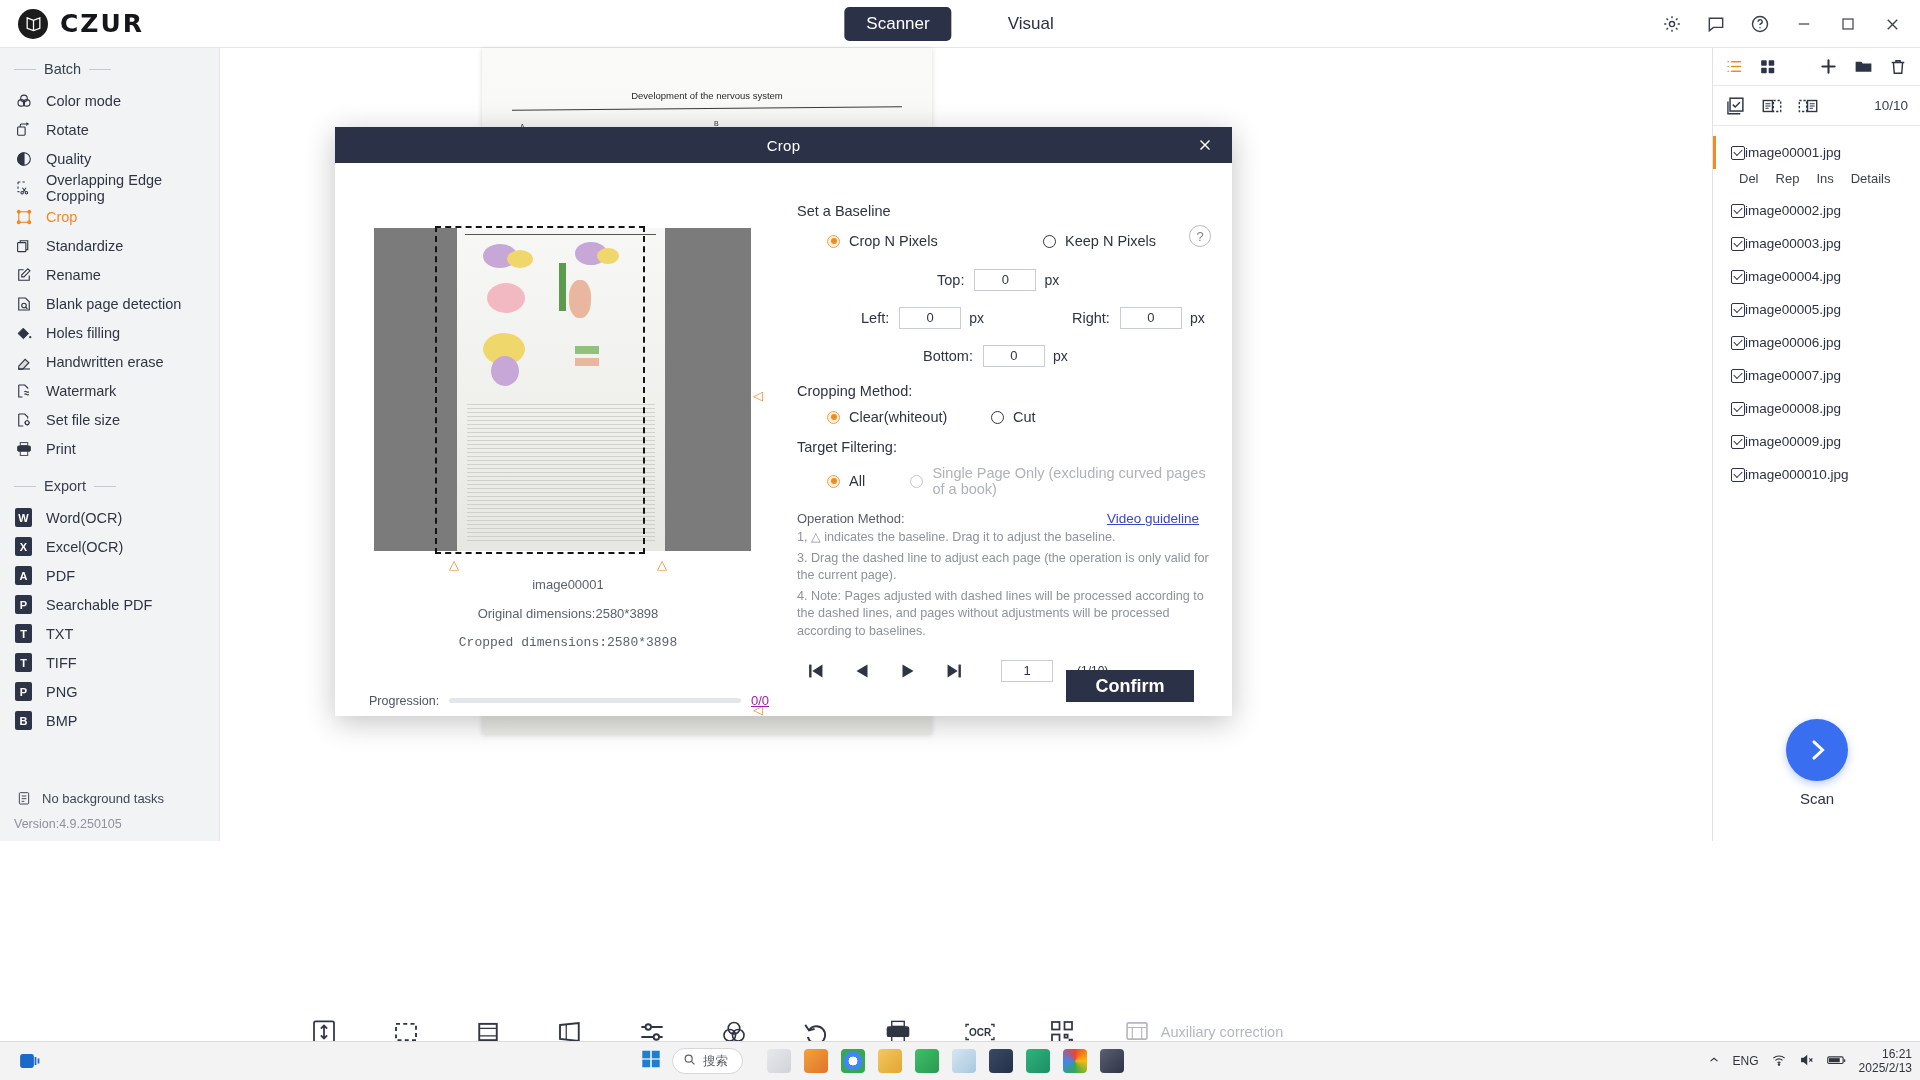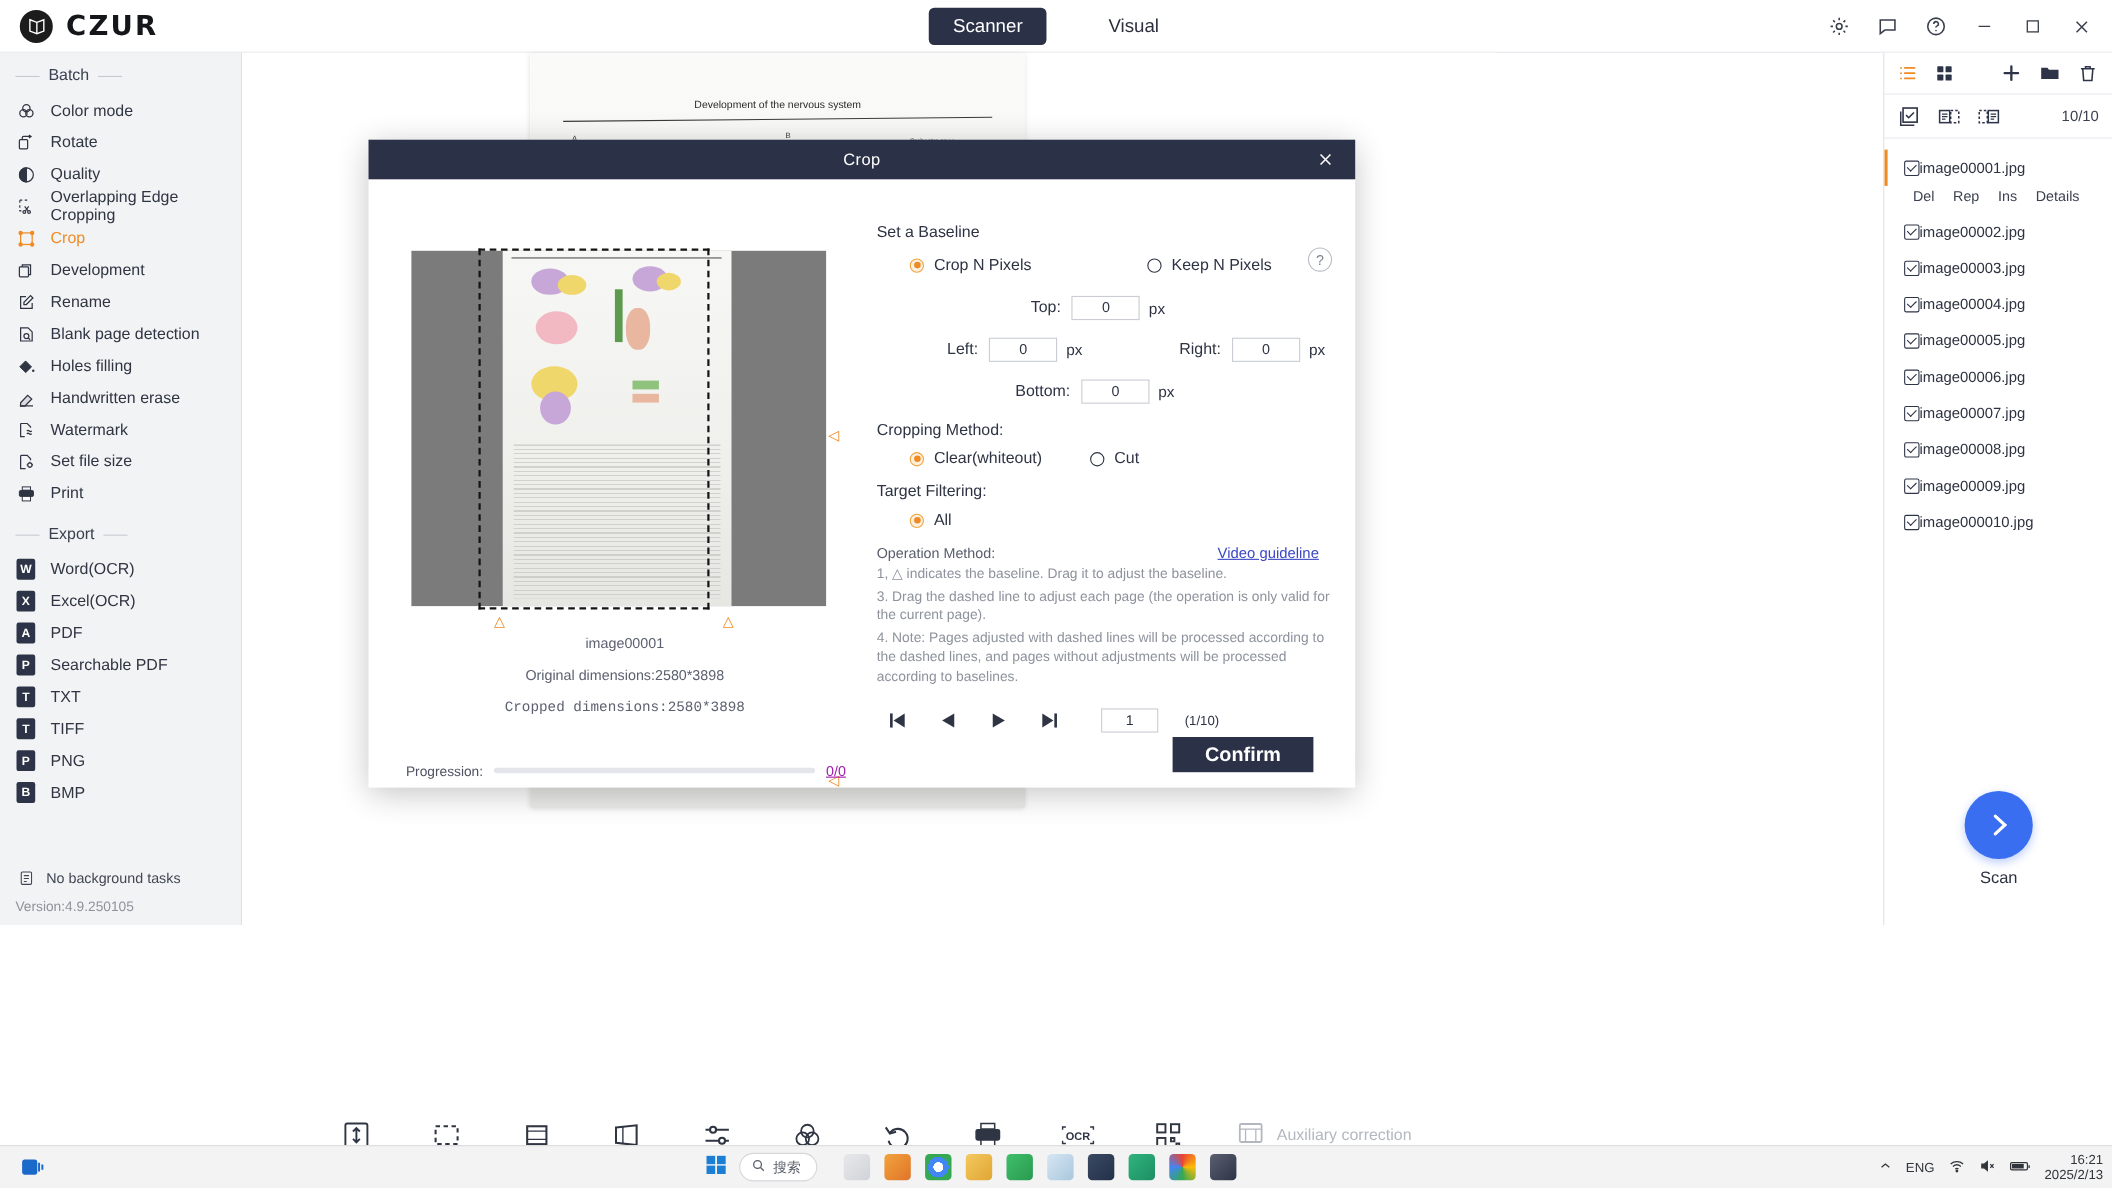--- a/index.html
+++ b/index.html
@@ -329,21 +329,21 @@
       <span>Crop</span>
     </div>
 
     <div class="sb-item">
       <span class="sb-ic">
         <svg width="18" height="18" viewBox="0 0 24 24" fill="none" stroke="#2f3542" stroke-width="1.5">
           <rect x="3.5" y="7.5" width="11" height="12" rx="1"></rect>
             <path d="M7 7.5V5h10v12h-2.5"></path>
         </svg>
         </span>
-      <span>Development</span>
+      <span>Standardize</span>
     </div>
 
     <div class="sb-item">
       <span class="sb-ic">
         <svg width="18" height="18" viewBox="0 0 24 24" fill="none" stroke="#2f3542" stroke-width="1.5">
           <path d="M19 12.5V19H5V5h6.5"></path>
             <path d="M20 4.2l-8 8V15h2.9l8-8z" transform="translate(-3,-0.5)"></path>
         </svg>
         </span>
       <span>Rename</span>
@@ -781,20 +781,24 @@
             <span>Cut</span>
           </label>
         </div>
 
         <div class="sec-title" style="margin-bottom:10px;">Target Filtering:</div>
         <div class="radio-row" style="padding-left:30px; margin-bottom:14px;">
           <label class="radio" style="width:80px">
             <span class="rd on"></span>
             <span>All</span>
           </label>
+          <label class="radio dim">
+            <span class="rd dim"></span>
+            <span>Single Page Only (excluding curved pages of a book)</span>
+          </label>
         </div>
 
         <div style="display:flex; align-items:flex-end; justify-content:space-between;">
           <span class="opm-label">Operation Method:</span>
           <span class="vlink" style="margin-right:18px;">Video guideline</span>
         </div>
 
         <div class="instr">1, △ indicates the baseline. Drag it to adjust the baseline.</div>
         <div class="instr">3. Drag the dashed line to adjust each page (the operation is only valid for the current page).</div>
         <div class="instr">4. Note: Pages adjusted with dashed lines will be processed according to the dashed lines, and pages without adjustments will be processed according to baselines.</div>

